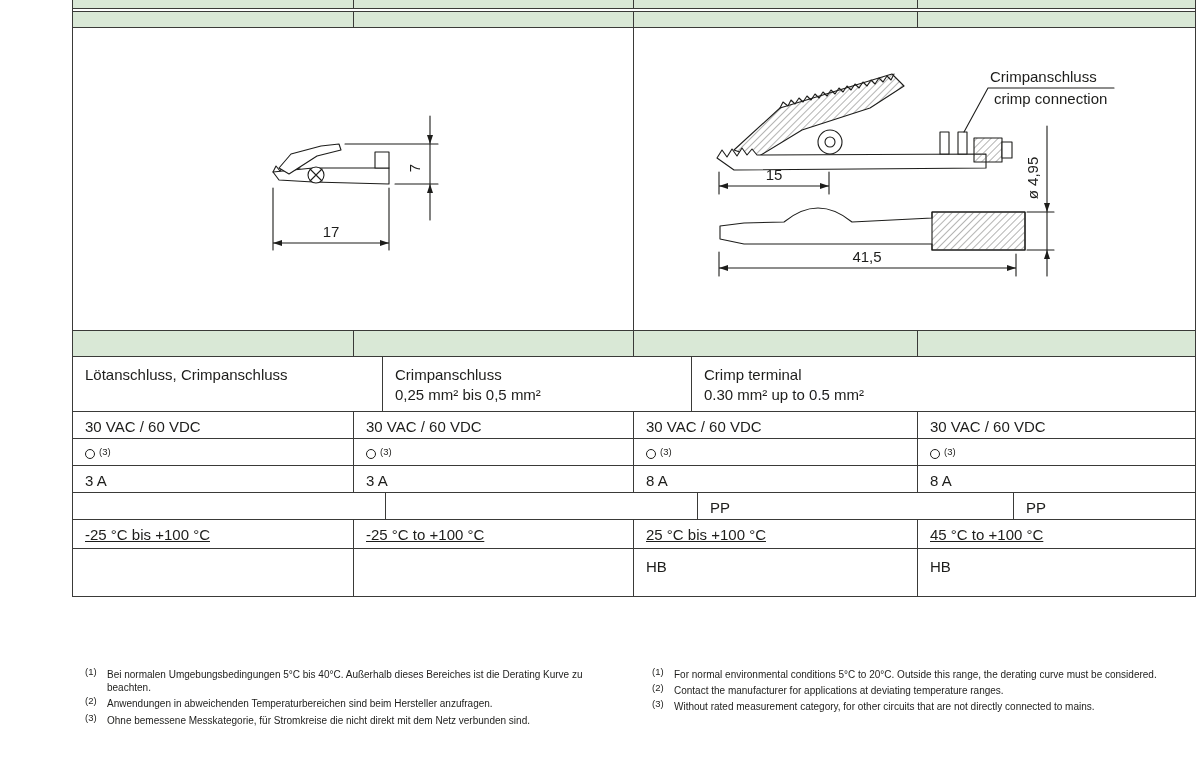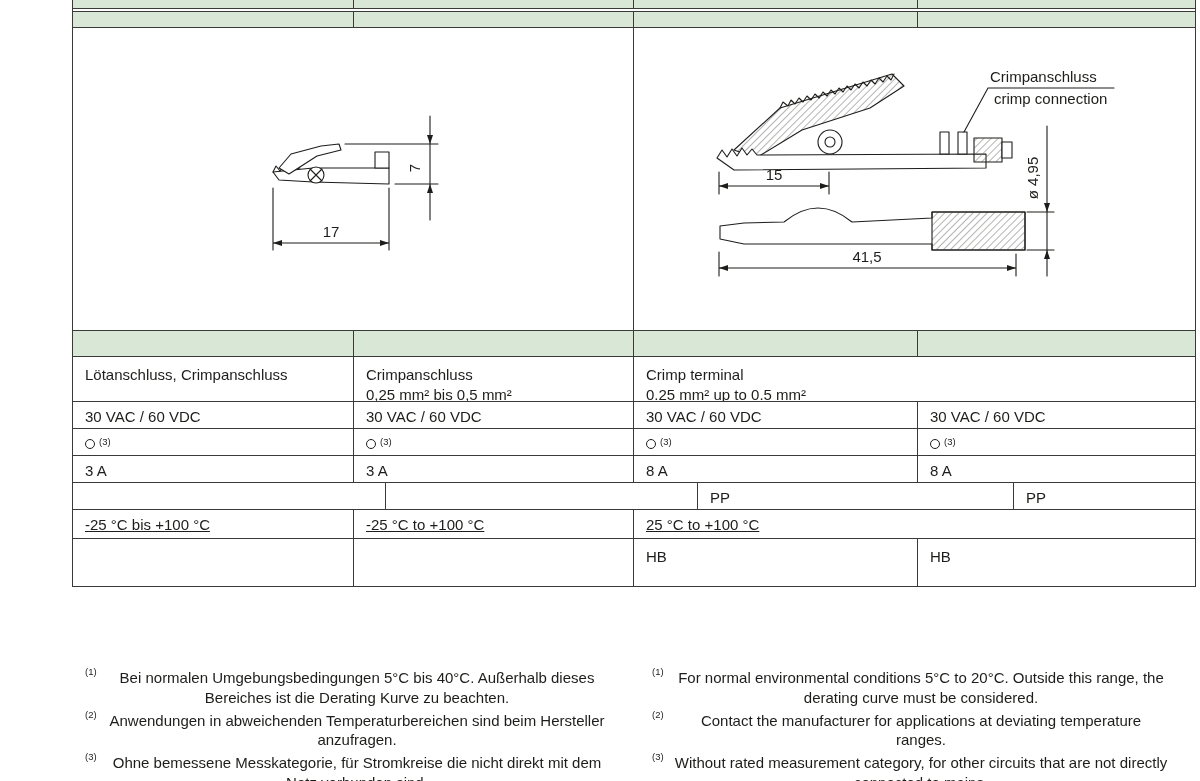--- a/index.html
+++ b/index.html
@@ -25,40 +25,40 @@
   .sheet svg{stroke-linejoin:round;stroke-linecap:round;}
   .sheet svg text{fill:var(--text);stroke:none;font-family:"Liberation Sans",sans-serif;font-size:15px;}
   .arr{fill:var(--text);stroke:none;}
 
   .sep-band{position:relative;height:26px;background:var(--band-green);border-bottom:1px solid var(--line);}
 
   .spec-row{display:grid;grid-template-columns:280px 280px 284px 278px;border-bottom:1px solid var(--line);}
   .spec-cell{border-left:1px solid var(--line);padding:8px 12px 4px 12px;font-size:15px;
              line-height:1.3;white-space:pre-line;overflow:hidden;}
   .spec-cell:first-child{border-left:none;}
-  .row-connection{height:45px;}
+  .row-connection{height:55px;gap:29px;}
   .row-voltage{height:27px;}
   .row-measurement-category{height:27px;}
   .row-current{height:27px;}
   .row-material{height:49px;}
   .row-insulation-material{height:27px;gap:32px;}
   .row-temperature{height:29px;text-decoration:underline;}
   .row-flammability{height:48px;}
   .row-voltage .spec-cell,.row-measurement-category .spec-cell,.row-current .spec-cell,
   .row-insulation-material .spec-cell,.row-temperature .spec-cell{padding-top:5px;}
   .meas-circle{display:inline-block;width:10px;height:10px;border:1.3px solid var(--text);
                border-radius:50%;margin-top:3px;}
   .cell-sup{font-size:9.5px;position:relative;top:-4px;margin-left:4px;}
 
   .footnotes{position:absolute;top:668px;}
   .fn-de{left:85px;width:522px;}
   .fn-en{left:652px;width:516px;}
   .fn-item{display:flex;margin-bottom:3px;}
   .fn-marker{flex:0 0 22px;font-size:9.5px;position:relative;top:-2px;}
-  .fn-text{font-size:15px;line-height:1.32;text-align:center;}
+  .fn-text{font-size:10px;line-height:1.32;}
 </style>
 </head>
 <body>
 
 <div class="page">
   <div class="sheet">
 
     <div class="band band1">
       <i class="vdiv" style="left:280px"></i>
       <i class="vdiv" style="left:560px"></i>
@@ -158,21 +158,21 @@
       <i class="vdiv" style="left:560px"></i>
       <i class="vdiv" style="left:844px"></i>
     </div>
 
     <div id="spec-rows">
         <div class="spec-row row-connection">
           <div class="spec-cell">Lötanschluss, Crimpanschluss</div>
           <div class="spec-cell">Crimpanschluss
 0,25 mm² bis 0,5 mm²</div>
           <div class="spec-cell">Crimp terminal
-0.25 mm² up to 0.5 mm²</div>
+0.30 mm² up to 0.5 mm²</div>
         </div>
         <div class="spec-row row-voltage">
           <div class="spec-cell">30 VAC / 60 VDC</div>
           <div class="spec-cell">30 VAC / 60 VDC</div>
           <div class="spec-cell">30 VAC / 60 VDC</div>
           <div class="spec-cell">30 VAC / 60 VDC</div>
         </div>
         <div class="spec-row row-measurement-category">
           <div class="spec-cell"><span class="meas-circle"></span><span class="cell-sup">(3)</span></div>
           <div class="spec-cell"><span class="meas-circle"></span><span class="cell-sup">(3)</span></div>
@@ -187,21 +187,22 @@
         </div>
         <div class="spec-row row-insulation-material">
           <div class="spec-cell"></div>
           <div class="spec-cell"></div>
           <div class="spec-cell">PP</div>
           <div class="spec-cell">PP</div>
         </div>
         <div class="spec-row row-temperature">
           <div class="spec-cell">-25 °C bis +100 °C</div>
           <div class="spec-cell">-25 °C to +100 °C</div>
-          <div class="spec-cell">25 °C to +100 °C</div>
+          <div class="spec-cell">25 °C bis +100 °C</div>
+          <div class="spec-cell">45 °C to +100 °C</div>
         </div>
         <div class="spec-row row-flammability">
           <div class="spec-cell"></div>
           <div class="spec-cell"></div>
           <div class="spec-cell">HB</div>
           <div class="spec-cell">HB</div>
         </div>
       </div>
   </div>
 

